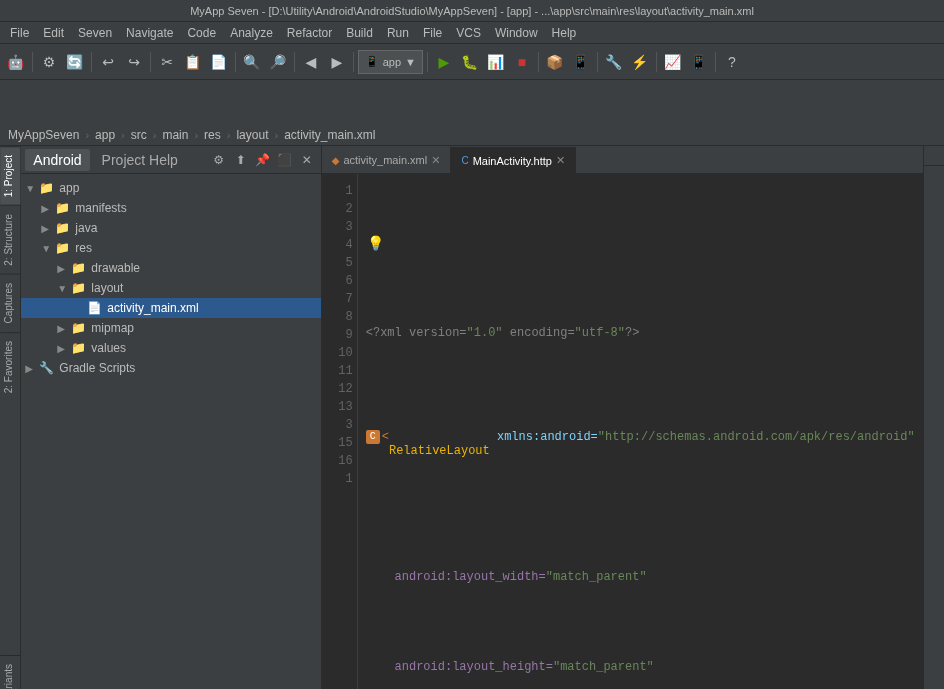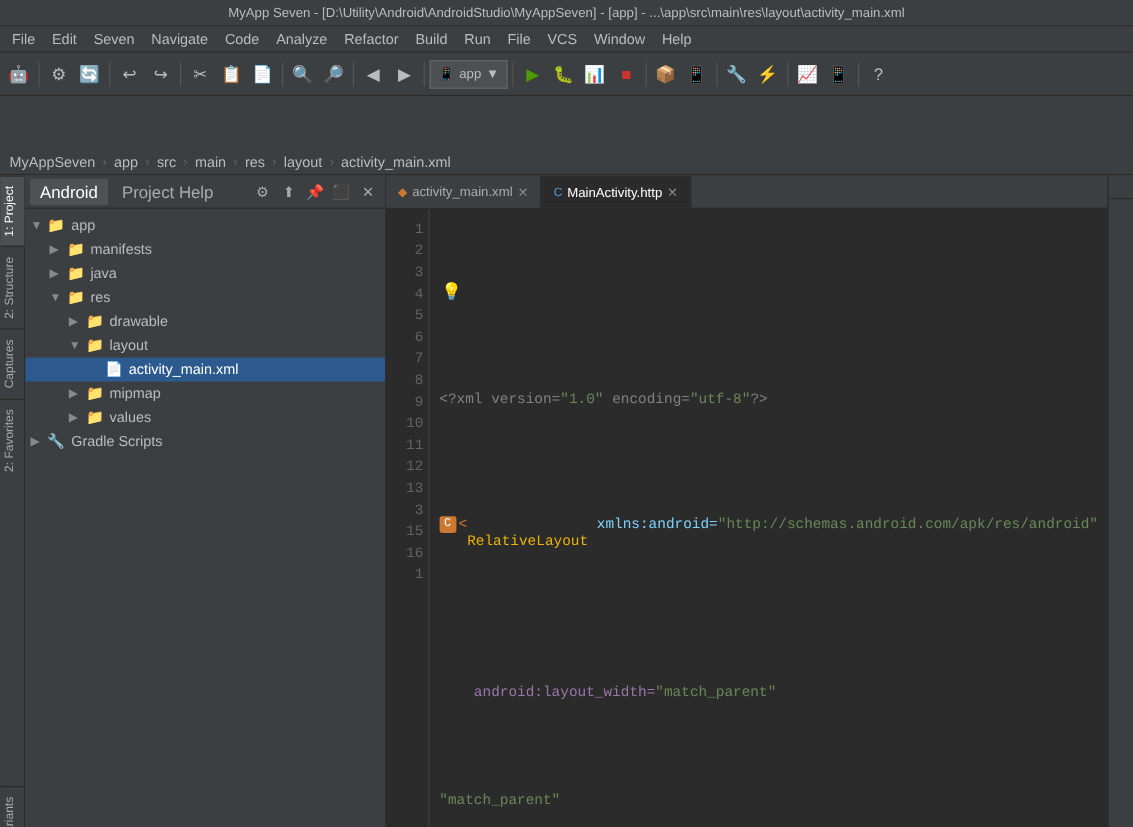--- a/index.html
+++ b/index.html
@@ -564,21 +564,21 @@
 
         
 
         
         <div class="code-line">
           <span style="color:#9876aa;">&nbsp;&nbsp;&nbsp;&nbsp;android:layout_width=</span><span style="color:#6a8759;">"match_parent"</span>
         </div>
 
         
         <div class="code-line">
-          <span style="color:#6a8759;">"match_parent"</span>
+          <span style="color:#9876aa;">&nbsp;&nbsp;&nbsp;&nbsp;android:layout_height=</span><span style="color:#6a8759;">"match_parent"</span>
         </div>
 
         
         
 
         
         
 
         
         

